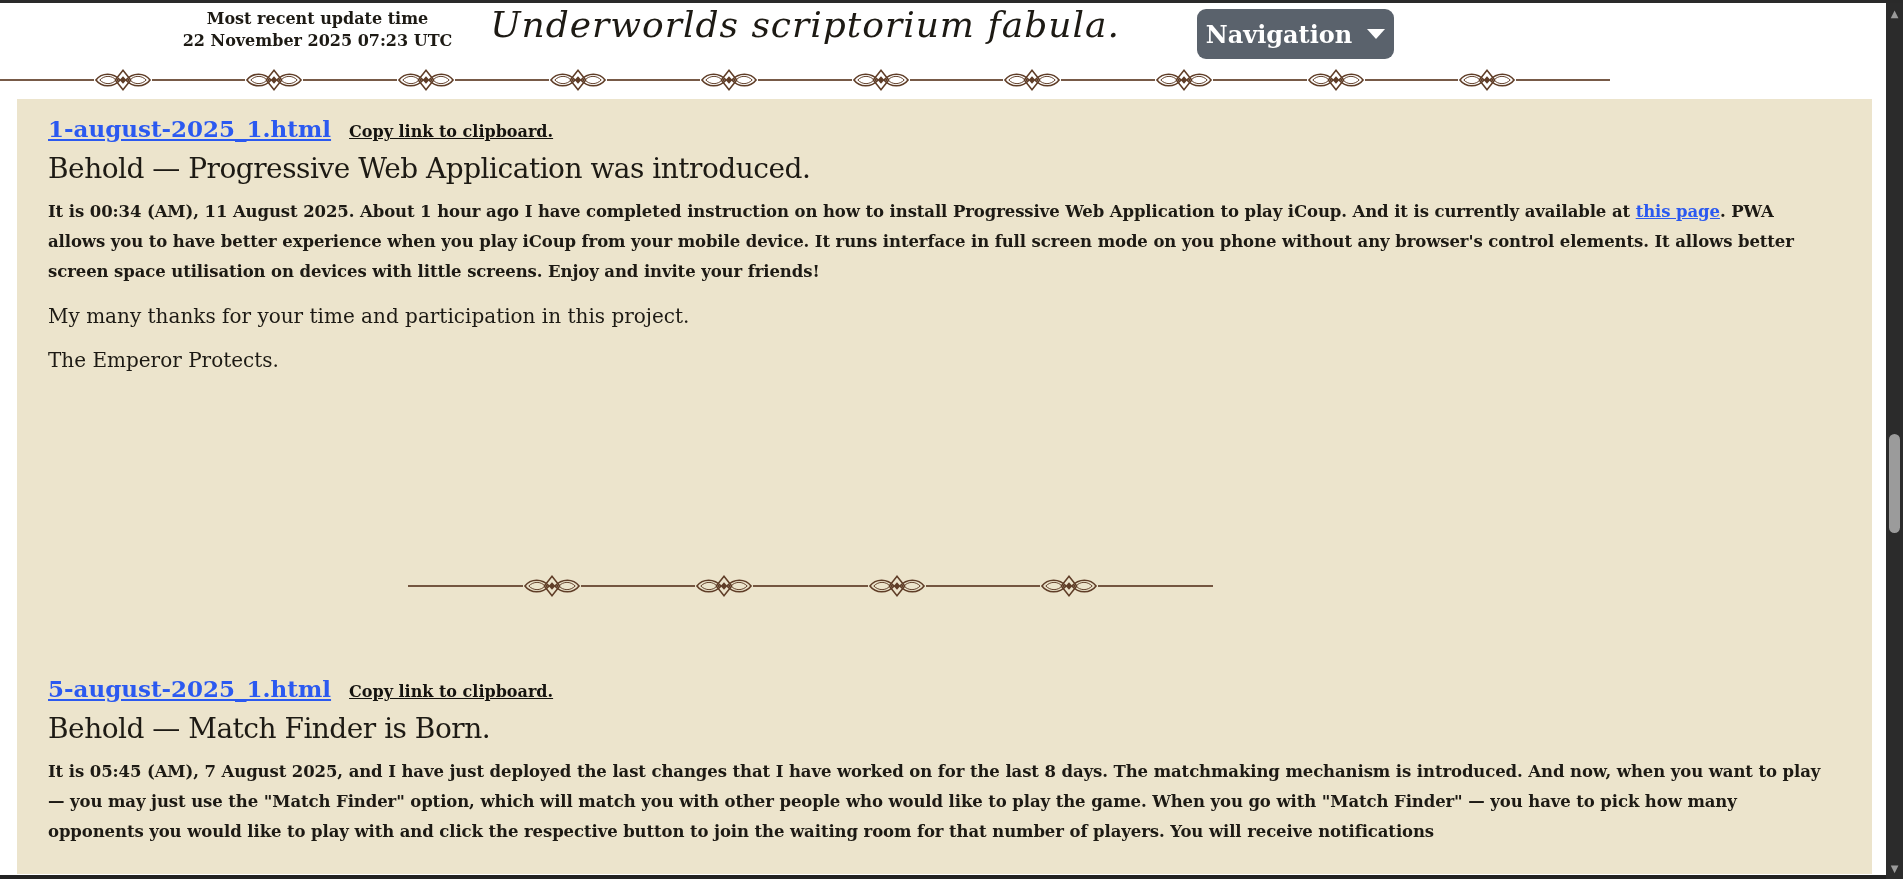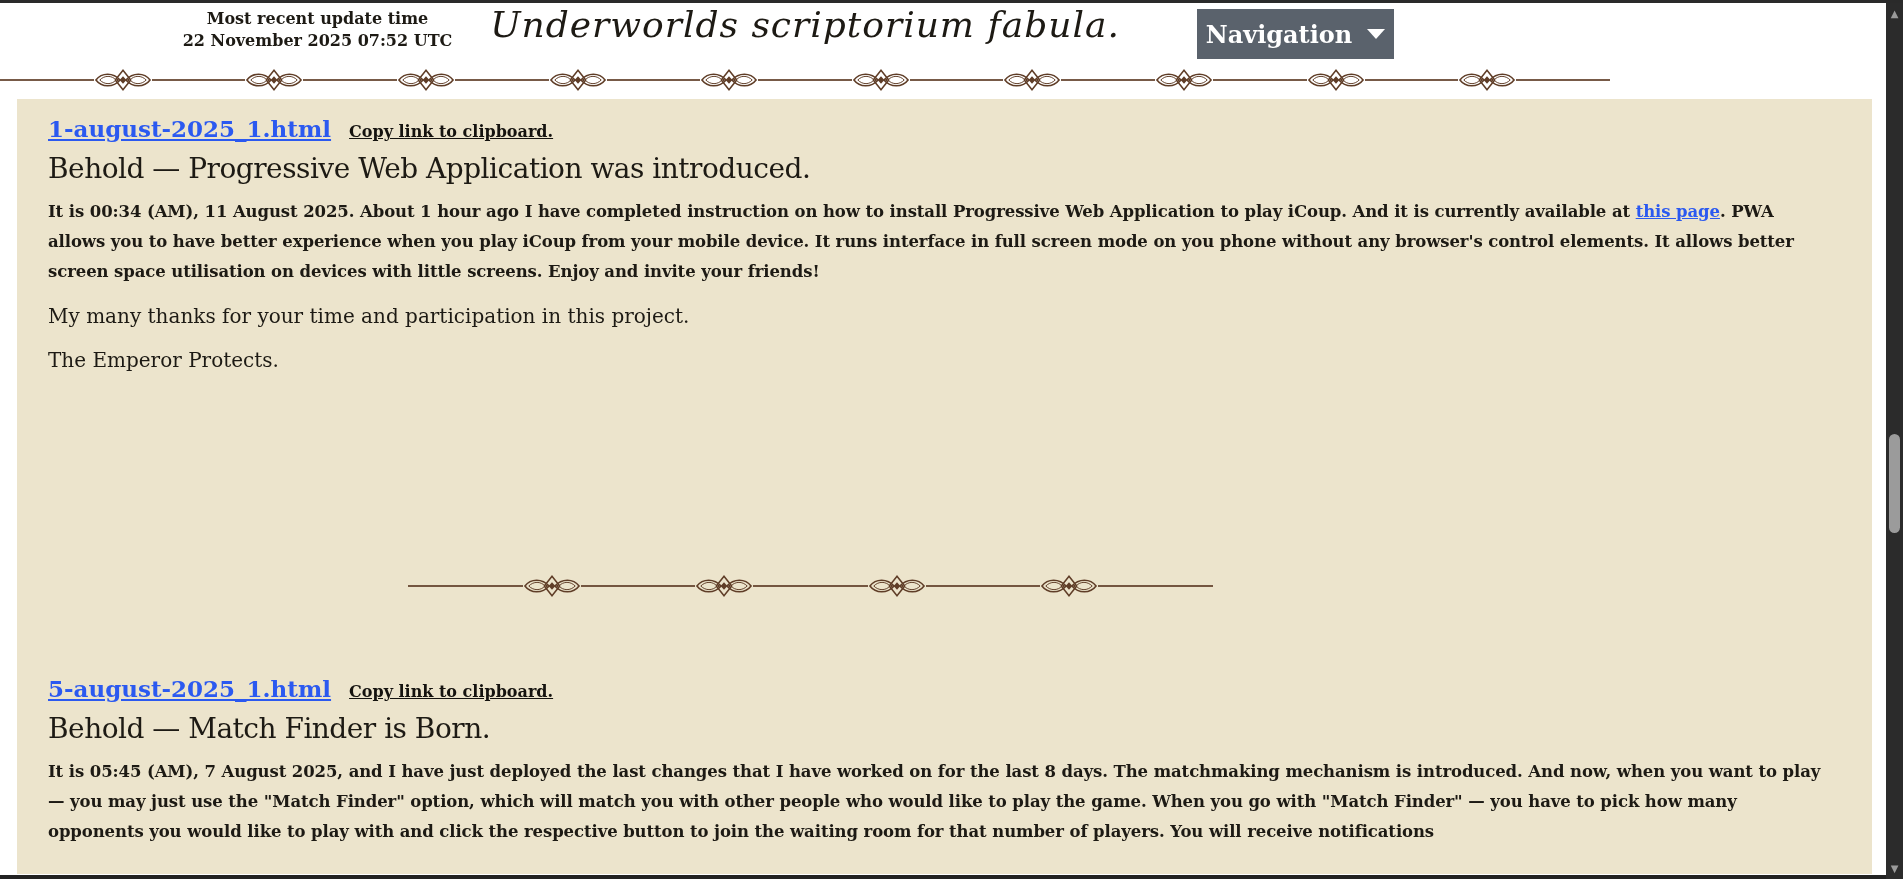--- a/index.html
+++ b/index.html
@@ -18,21 +18,21 @@
   .scroll-arrow.up{top:4px;}
   .scroll-arrow.down{bottom:3px;}
   .scroll-thumb{position:absolute;left:3px;top:431px;width:11px;height:99px;background:var(--thumb,#9b9b9b);border-radius:6px;cursor:pointer;}
 
   
   .page{position:absolute;top:3px;left:0;width:1610px;height:876px;background:#fff;}
   .header{position:relative;height:58px;}
   .update-block{position:absolute;left:175px;top:5px;width:285px;text-align:center;font-weight:bold;font-size:16px;line-height:22px;}
   .site-title{position:absolute;left:0;right:0;top:1px;text-align:center;font-style:italic;font-weight:normal;font-size:36px;letter-spacing:1px;}
   .nav-button{position:absolute;right:216px;top:6px;width:197px;height:50px;background:var(--navgray,#5a626c);
-    border:none;border-radius:0;color:#fff;font-family:"DejaVu Serif",serif;font-weight:bold;font-size:24px;
+    border:none;border-radius:9px;color:#fff;font-family:"DejaVu Serif",serif;font-weight:bold;font-size:24px;
     display:flex;align-items:center;justify-content:center;gap:15px;cursor:pointer;}
   .caret-down{width:0;height:0;border-left:9px solid transparent;border-right:9px solid transparent;border-top:10px solid #fff;}
 
   
   .orn-row{display:flex;align-items:center;}
   .header-divider{height:38px;padding:0;}
   .orn-line{flex:1;height:2px;background:var(--ornament,#5f3d27);opacity:.85;}
   svg.orn{width:58px;height:22px;flex:0 0 auto;color:var(--ornament,#5f3d27);}
   .mid-divider{width:805px;margin:200px 0 78px 360px;height:22px;}
 
@@ -65,21 +65,21 @@
   </defs>
 </svg>
 
 <div class="top-border"></div>
 
 <div class="page">
 
   <div class="header">
     <div class="update-block">
       <div>Most recent update time</div>
-      <div>22 November 2025 07:52 UTC</div>
+      <div>22 November 2025 07:23 UTC</div>
     </div>
     <div class="site-title">Underworlds scriptorium fabula.</div>
     <button class="nav-button">
       <span>Navigation</span>
       <span class="caret-down"></span>
     </button>
   </div>
 
   <div class="orn-row header-divider">
       <div class="orn-line"></div>

